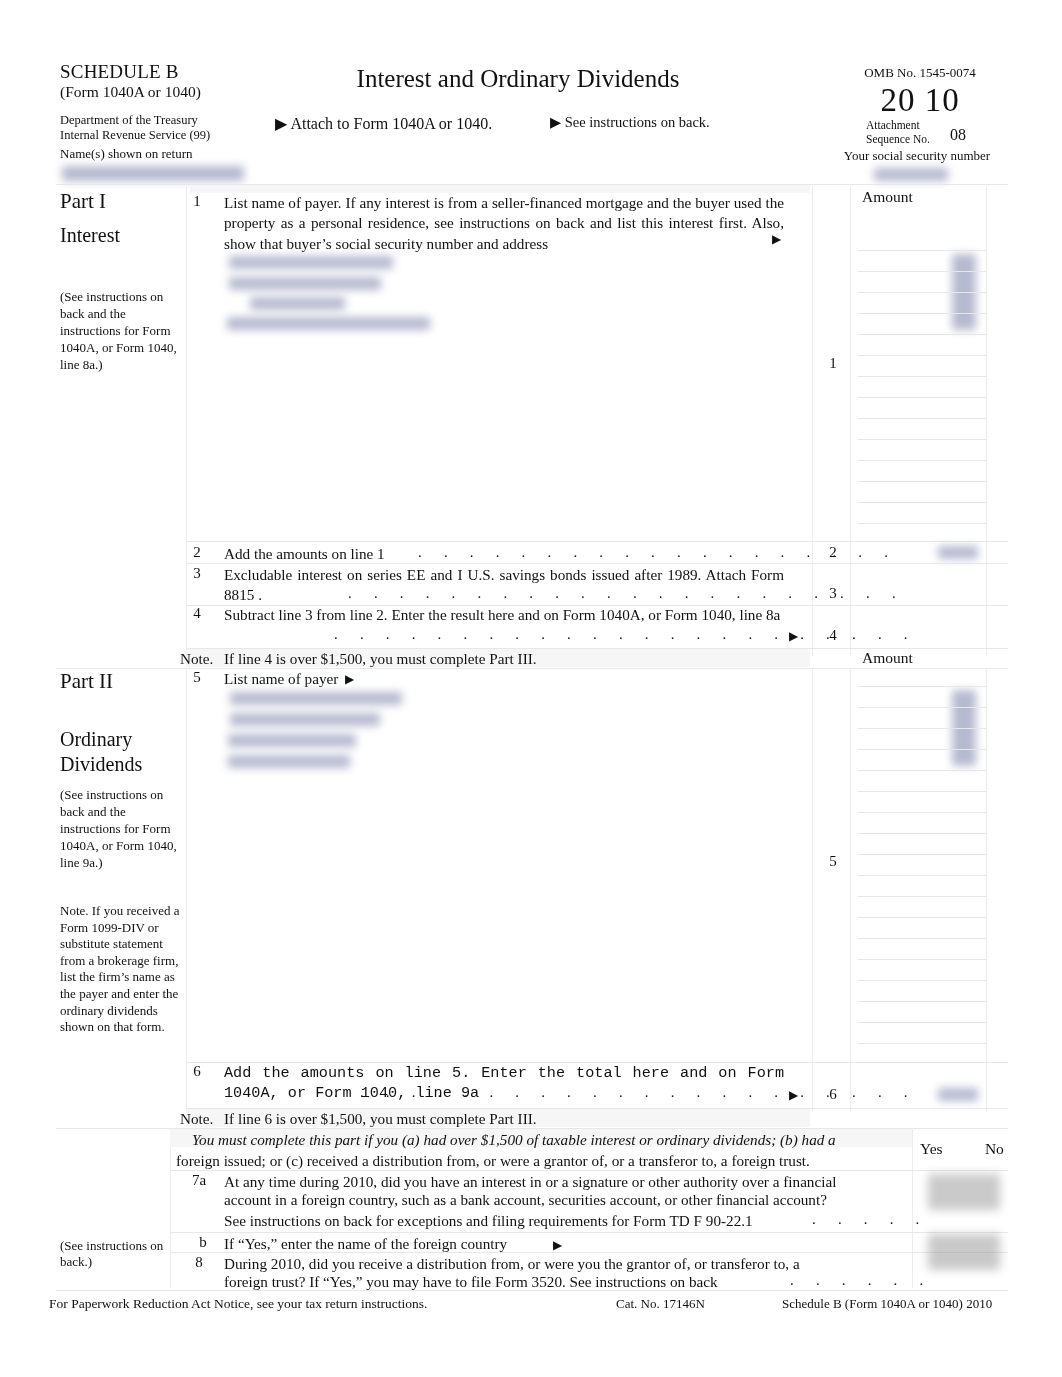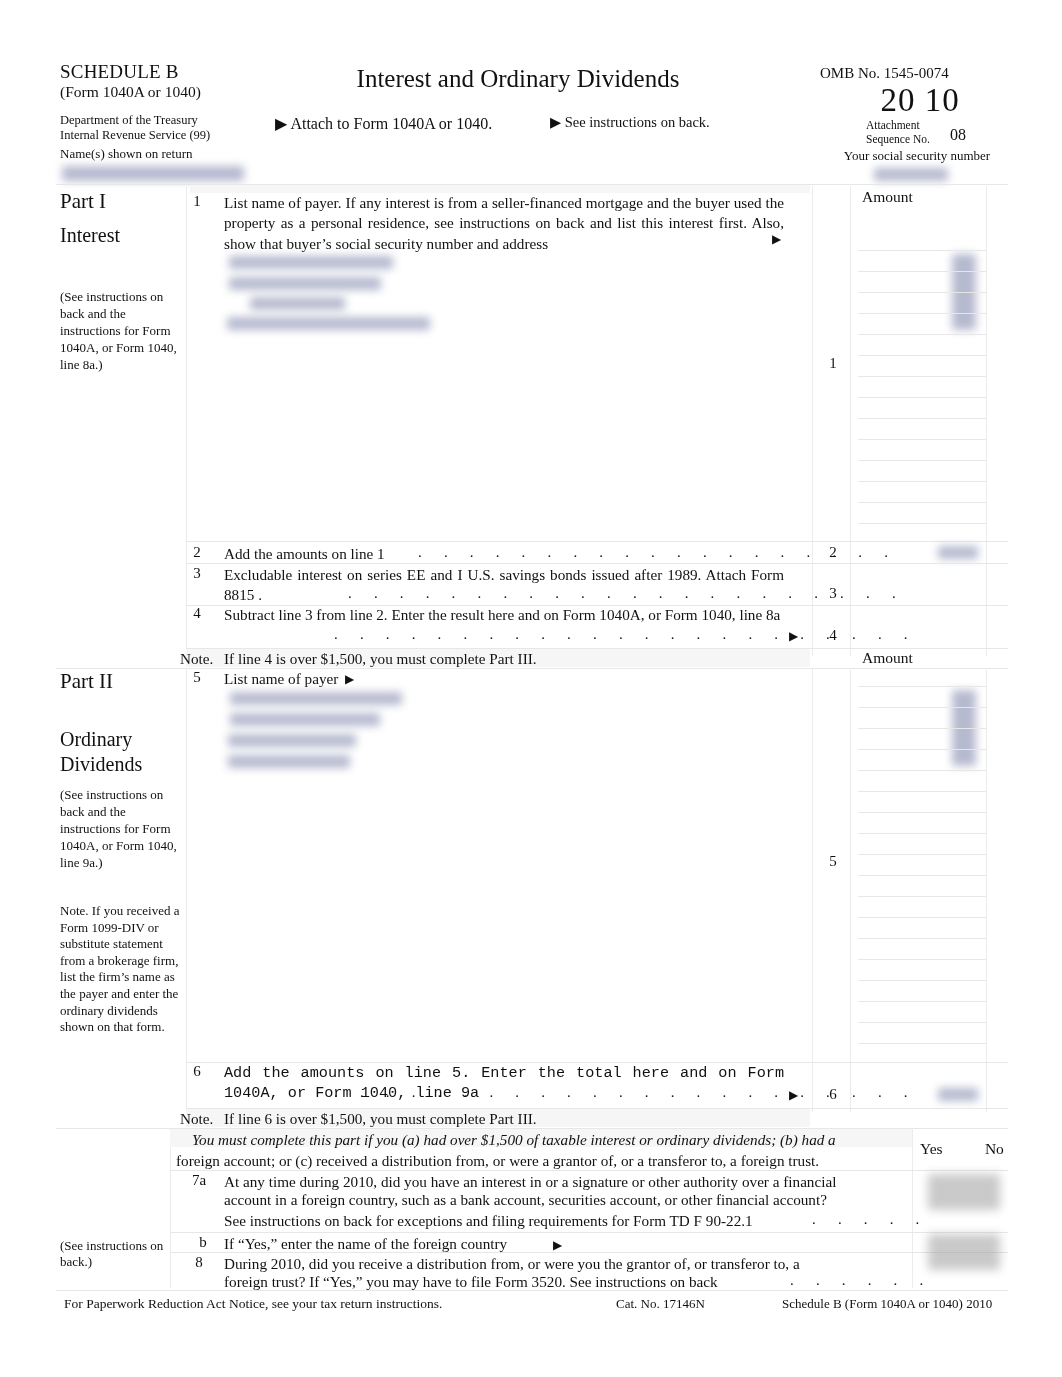--- a/index.html
+++ b/index.html
@@ -69,21 +69,22 @@
     left: 275px; top: 114px;
     font-size: 16px;
   }
   #hdr-seeinstr {
     left: 550px; top: 114px;
     font-size: 14.5px;
   }
   #hdr-omb {
     left: 820px; top: 65px;
     width: 200px;
-    font-size: 15px;
+    font-size: 13px;
+    text-align: center;
   }
   #hdr-year {
     left: 820px; top: 82px;
     width: 200px;
     font-size: 33px;
     text-align: center;
     letter-spacing: 1px;
   }
   #hdr-attseq {
     left: 866px; top: 119px;
@@ -167,21 +168,21 @@
 
   
   #yesno {
     left: 920px; top: 1140px;
     font-size: 15.5px;
     letter-spacing: 0;
   }
   #yesno span { display:inline-block; }
 
   
-  #ft-left   { left: 64px;  top: 1296px; font-size: 13.5px; }
+  #ft-left   { left: 49px;  top: 1296px; font-size: 13.5px; }
   #ft-cat    { left: 616px; top: 1296px; font-size: 13px; }
   #ft-right  { left: 782px; top: 1296px; font-size: 13px; }
 </style>
 </head>
 <body>
 
 <div class="page">
 
   <div class="abs serif" id="hdr-schedule">SCHEDULE B</div>
   <div class="abs serif" id="hdr-formline">(Form 1040A or 1040)</div>
@@ -336,21 +337,21 @@
 
   <div class="abs rule" style="left:56px; top:1128px; width:952px;"></div>
 
   <div class="abs serif" id="part3-note">(See instructions on back.)</div>
 
   <div class="abs vrule" style="left:170px; top:1128px; height:160px;"></div>
   <div class="abs vrule" style="left:912px; top:1128px; height:160px;"></div>
 
   <div class="abs band" style="left:170px; top:1129px; width:742px; height:18px;"></div>
   <div class="abs serif btext" style="left:192px; top:1130px; width:738px;font-style:italic;">You must complete this part if you      (a) had over $1,500 of taxable interest or ordinary dividends;        (b) had a</div>
-  <div class="abs serif btext" style="left:176px; top:1151px; width:738px;">foreign account; or    (c) received a distribution from, or were a grantor of, or a transferor to, a foreign trust.</div>
+  <div class="abs serif btext" style="left:176px; top:1151px; width:738px;">foreign issued; or    (c) received a distribution from, or were a grantor of, or a transferor to, a foreign trust.</div>
 
   <div class="abs serif" id="yesno">
     <span style="width:40px;">Yes</span>
     <span style="width:30px;margin-left:21px;">No</span>
   </div>
 
   <div class="abs rule" style="left:170px; top:1170px; width:838px;"></div>
   <div class="abs serif lineno" style="left:186px; top:1172px; width:26px;">7a</div>
   <div class="abs serif btext" style="left:224px; top:1172px; width:690px;">At any time during 2010, did you have an interest in or a signature or other authority over a financial</div>
   <div class="abs serif btext" style="left:224px; top:1190px; width:690px;">account in a foreign country, such as a bank account, securities account, or other financial account?</div>

